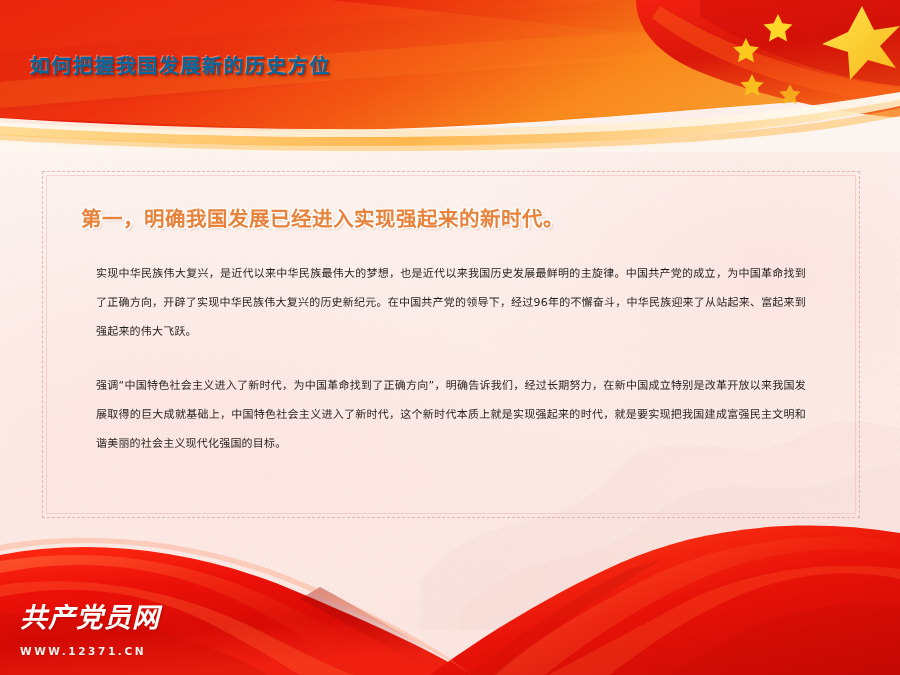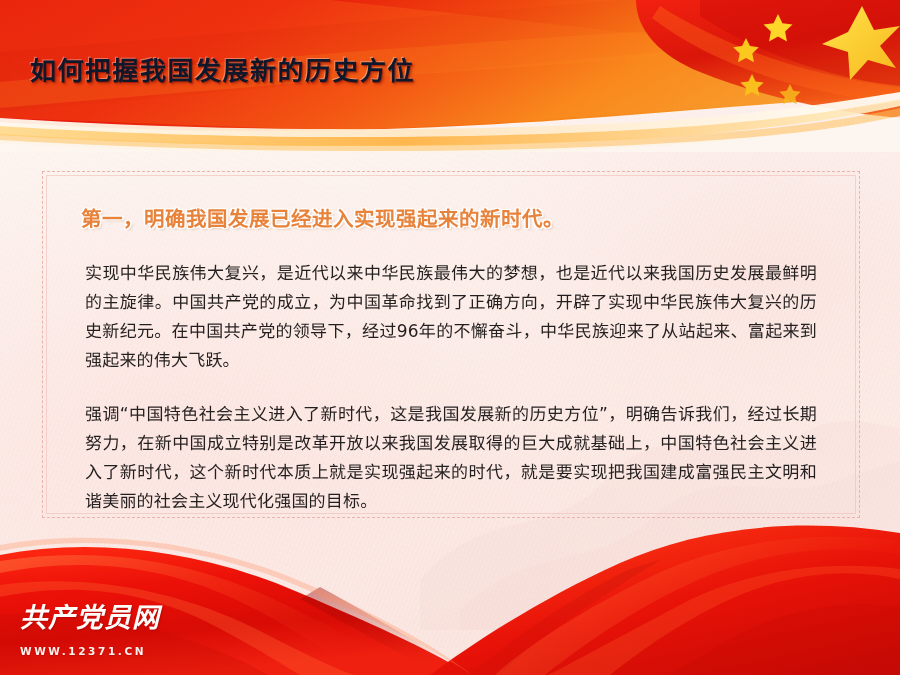--- a/index.html
+++ b/index.html
@@ -55,24 +55,24 @@
     height: 152px;
     overflow: hidden;
   }
   .banner-svg { display: block; width: 900px; height: 152px; }
 
   .banner-title {
     position: absolute;
     left: 30px;
     top: 50px;
     font-family: "DejaVu Sans", "Liberation Sans", sans-serif;
-    font-size: 26px;
+    font-size: 20px;
     font-weight: bold;
     letter-spacing: 1.5px;
-    color: #0f172a;
+    color: #0369a1;
     text-shadow:
        1px 1px 0 rgba(150,20,0,.55),
        2px 2px 3px rgba(120,10,0,.45),
       -1px -1px 0 rgba(255,255,255,.35);
     white-space: nowrap;
     z-index: 4;
   }
 
   
   .content-box {
@@ -104,22 +104,22 @@
     text-shadow:
       -1.4px -1.4px 0 #ffffff,
        1.4px -1.4px 0 #ffffff,
       -1.4px  1.4px 0 #ffffff,
        1.4px  1.4px 0 #ffffff,
        2.4px  2.4px 2px rgba(180,110,70,.25);
     white-space: nowrap;
   }
 
   .body-text {
-    margin: 4px;
-    font-size: 17px;
+    margin: 15px;
+    font-size: 11px;
     line-height: 29px;
     color: #231f1e;
     text-align: justify;
     text-justify: inter-ideograph;
     letter-spacing: .2px;
   }
   .para-1 { margin-top: 27px; }
   .para-2 { margin-top: 25px; }
 
   
@@ -250,21 +250,21 @@
     <div class="banner-title">如何把握我国发展新的历史方位</div>
   </div>
 
   <div class="content-box">
     <div class="content-inner">
 
       <h2 class="section-heading">第一，明确我国发展已经进入实现强起来的新时代。</h2>
 
       <p class="body-text para-1">实现中华民族伟大复兴，是近代以来中华民族最伟大的梦想，也是近代以来我国历史发展最鲜明的主旋律。中国共产党的成立，为中国革命找到了正确方向，开辟了实现中华民族伟大复兴的历史新纪元。在中国共产党的领导下，经过96年的不懈奋斗，中华民族迎来了从站起来、富起来到强起来的伟大飞跃。</p>
 
-      <p class="body-text para-2">强调“中国特色社会主义进入了新时代，这是我国发展新的历史方位”，明确告诉我们，经过长期努力，在新中国成立特别是改革开放以来我国发展取得的巨大成就基础上，中国特色社会主义进入了新时代，这个新时代本质上就是实现强起来的时代，就是要实现把我国建成富强民主文明和谐美丽的社会主义现代化强国的目标。</p>
+      <p class="body-text para-2">强调“中国特色社会主义进入了新时代，为中国革命找到了正确方向”，明确告诉我们，经过长期努力，在新中国成立特别是改革开放以来我国发展取得的巨大成就基础上，中国特色社会主义进入了新时代，这个新时代本质上就是实现强起来的时代，就是要实现把我国建成富强民主文明和谐美丽的社会主义现代化强国的目标。</p>
 
     </div>
   </div>
 
   <div class="ribbon">
     <svg class="ribbon-svg" viewBox="0 0 900 160" preserveAspectRatio="none">
       <defs>
         <linearGradient id="rbA" x1="0" y1="0" x2="0.3" y2="1">
           <stop offset="0" stop-color="#ff2a12"></stop>
           <stop offset="0.35" stop-color="#ec1108"></stop>

